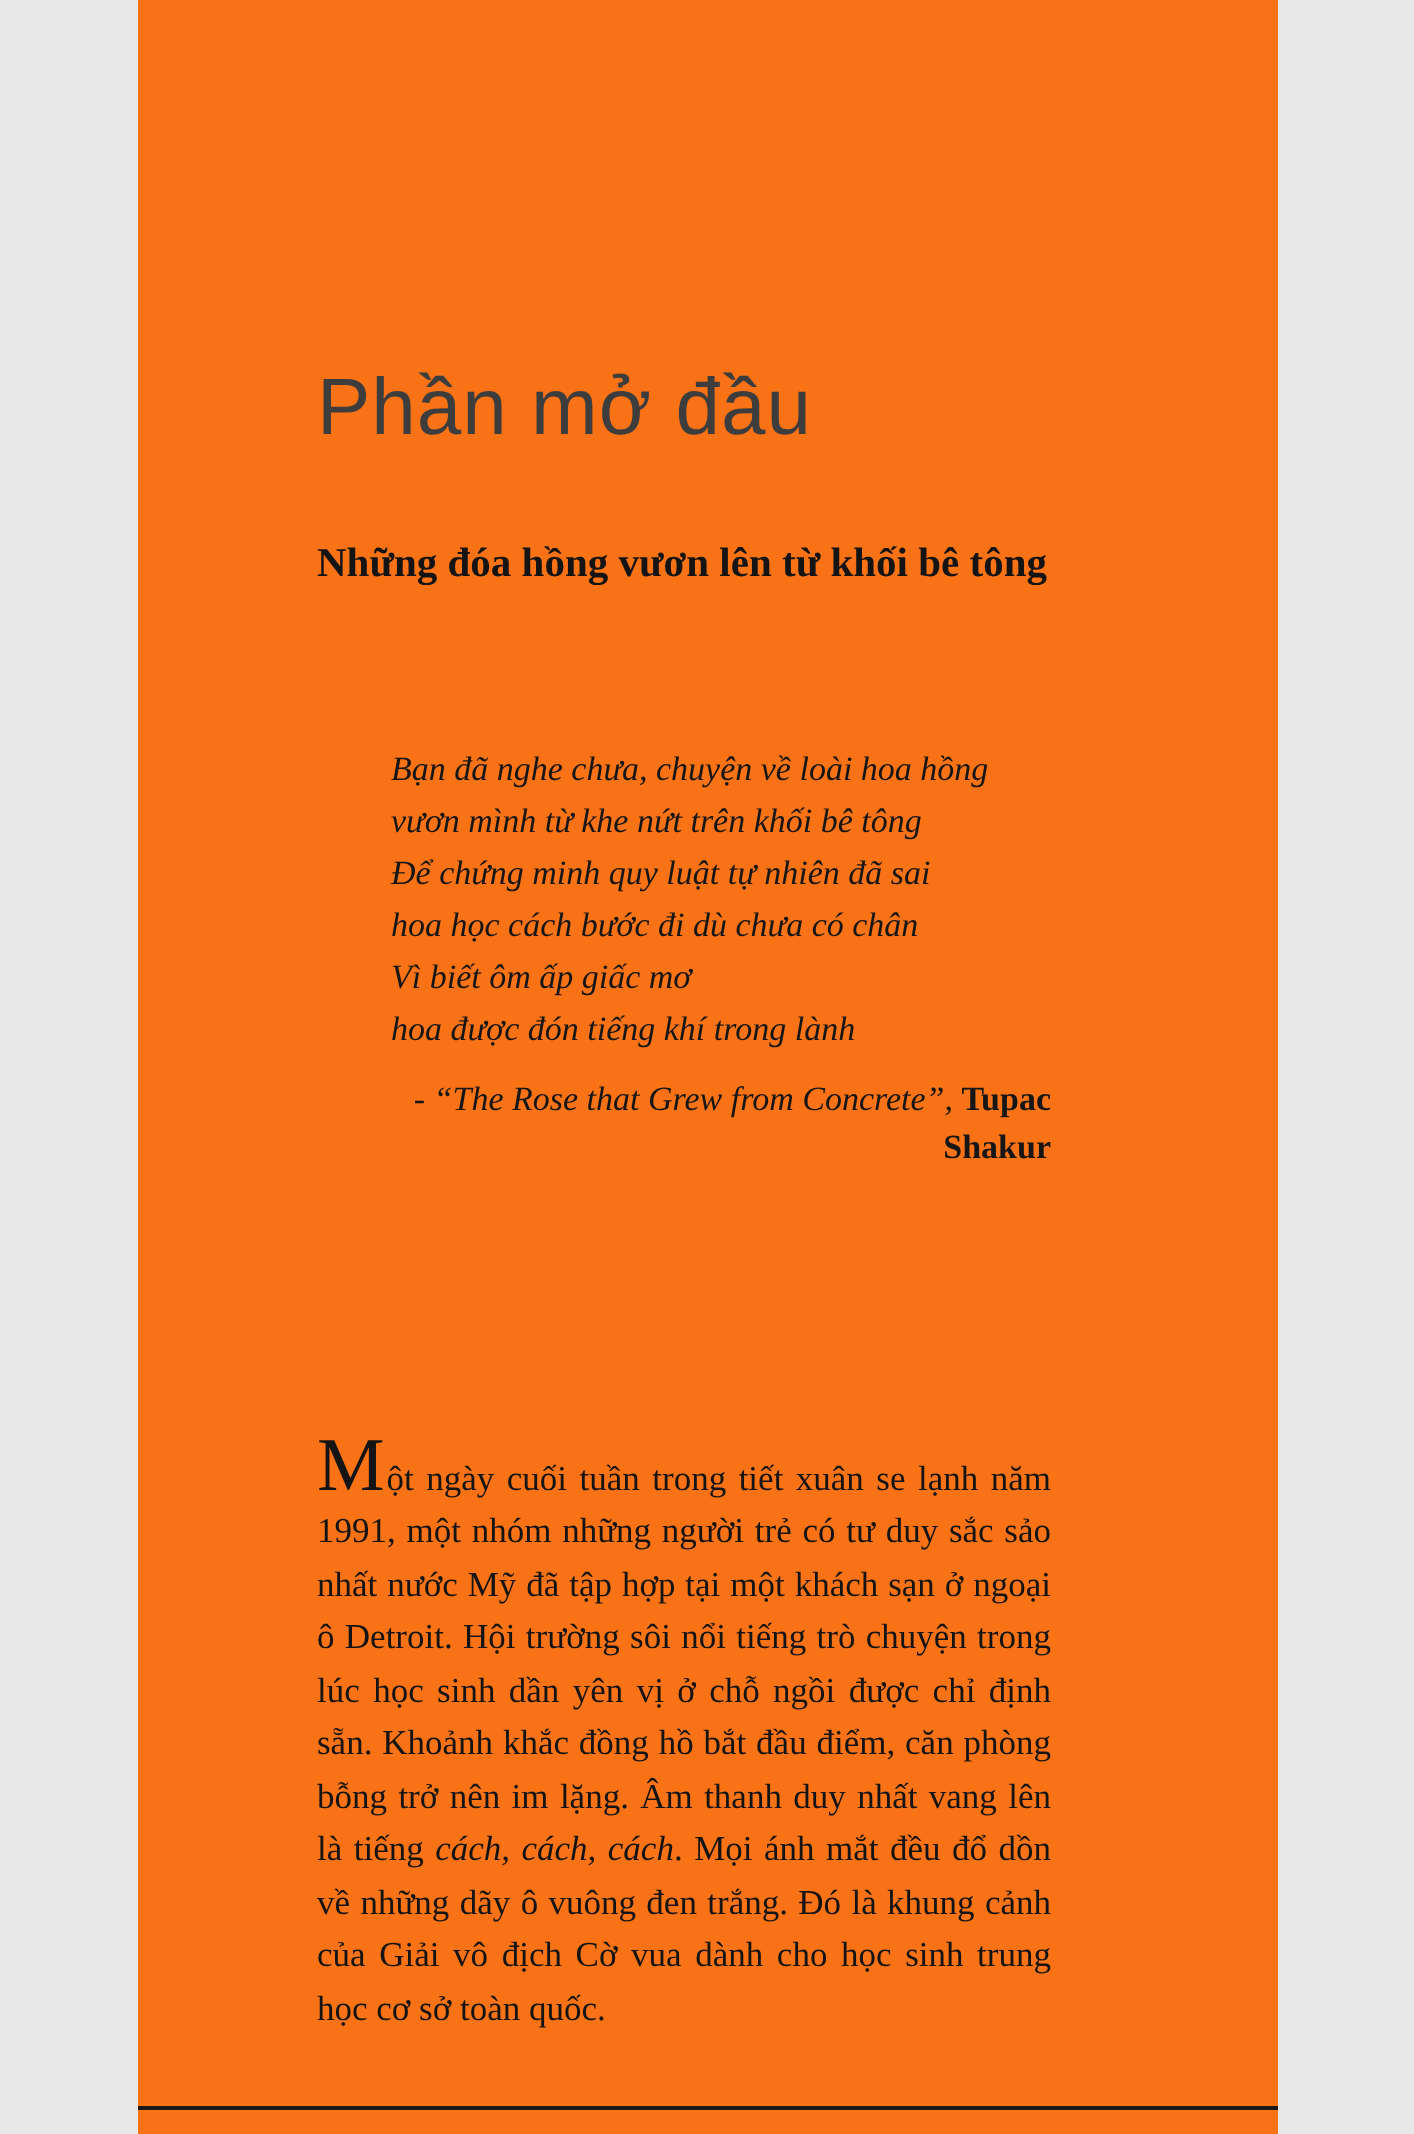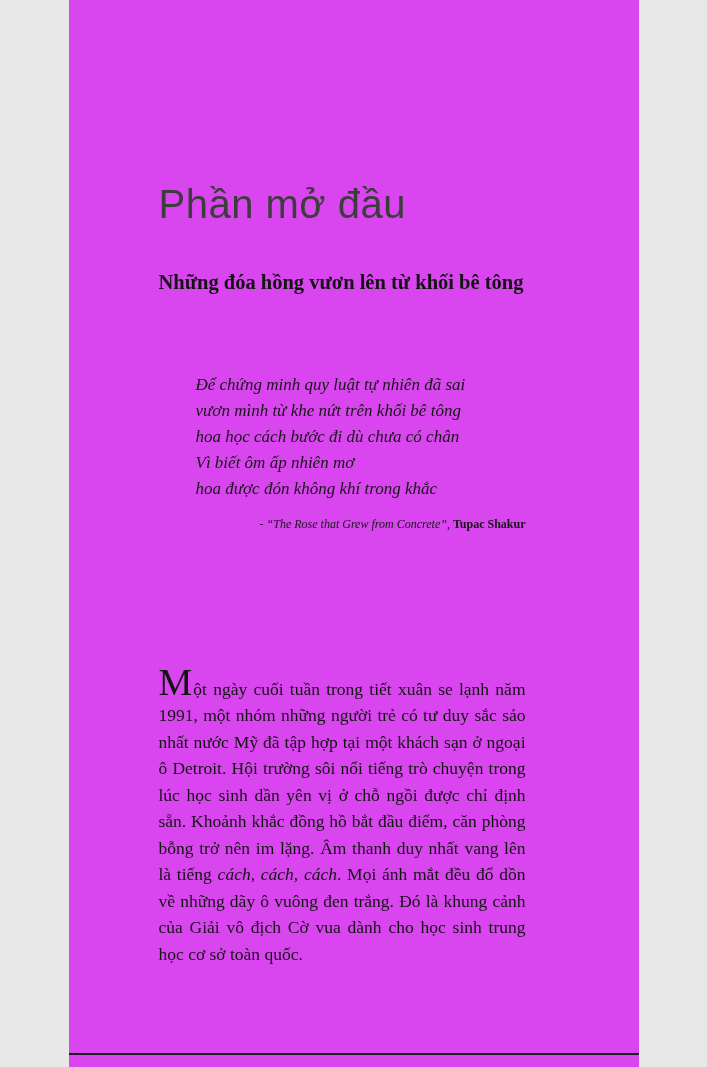--- a/index.html
+++ b/index.html
@@ -5,21 +5,21 @@
   html, body {
     margin: 0;
     padding: 0;
     background: #e8e8e8;
   }
   .page {
     position: relative;
     width: 570px;
     height: 1067px;
     margin: 0 auto;
-    background: #d946ef;
+    background: #f97316;
     box-sizing: border-box;
     padding: 183px 113px 0 90px;
     overflow: hidden;
     font-family: "Liberation Serif", serif;
     color: #1c1c1c;
   }
   .chapter-title {
     margin: 0;
     font-family: "Liberation Sans", sans-serif;
     font-weight: 400;
@@ -43,21 +43,21 @@
     font-size: 17px;
     line-height: 26px;
     color: #161616;
   }
   .poem-line {
     white-space: nowrap;
   }
   .attribution {
     margin-top: 10px;
     text-align: right;
-    font-size: 12px;
+    font-size: 17px;
     line-height: 24px;
     color: #161616;
   }
   .attribution .attr-prefix {
     font-style: italic;
   }
   .attribution .attr-author {
     font-style: normal;
     font-weight: 700;
   }
@@ -85,25 +85,26 @@
 </head>
 <body>
 
 <div class="page">
 
   <h1 class="chapter-title">Phần mở đầu</h1>
 
   <h2 class="section-subtitle">Những đóa hồng vươn lên từ khối bê tông</h2>
 
   <div class="poem">
+    <div class="poem-line">Bạn đã nghe chưa, chuyện về loài hoa hồng</div>
+    <div class="poem-line">vươn mình từ khe nứt trên khối bê tông</div>
     <div class="poem-line">Để chứng minh quy luật tự nhiên đã sai</div>
-    <div class="poem-line">vươn mình từ khe nứt trên khối bê tông</div>
     <div class="poem-line">hoa học cách bước đi dù chưa có chân</div>
-    <div class="poem-line">Vì biết ôm ấp nhiên mơ</div>
-    <div class="poem-line">hoa được đón không khí trong khắc</div>
+    <div class="poem-line">Vì biết ôm ấp giấc mơ</div>
+    <div class="poem-line">hoa được đón tiếng khí trong lành</div>
   </div>
 
   <div class="attribution">
     <span class="attr-prefix">- “The Rose that Grew from Concrete”, </span><span class="attr-author">Tupac Shakur</span>
   </div>
 
   <p class="body-paragraph">
     <span class="dropcap">M</span><span>ột ngày cuối tuần trong tiết xuân se lạnh năm 1991, một nhóm những người trẻ có tư duy sắc sảo nhất nước Mỹ đã tập hợp tại một khách sạn ở ngoại ô Detroit. Hội trường sôi nổi tiếng trò chuyện trong lúc học sinh dần yên vị ở chỗ ngồi được chỉ định sẵn. Khoảnh khắc đồng hồ bắt đầu điểm, căn phòng bỗng trở nên im lặng. Âm thanh duy nhất vang lên là tiếng </span><em>cách, cách, cách</em><span>. Mọi ánh mắt đều đổ dồn về những dãy ô vuông đen trắng. Đó là khung cảnh của Giải vô địch Cờ vua dành cho học sinh trung học cơ sở toàn quốc.</span>
   </p>
 

